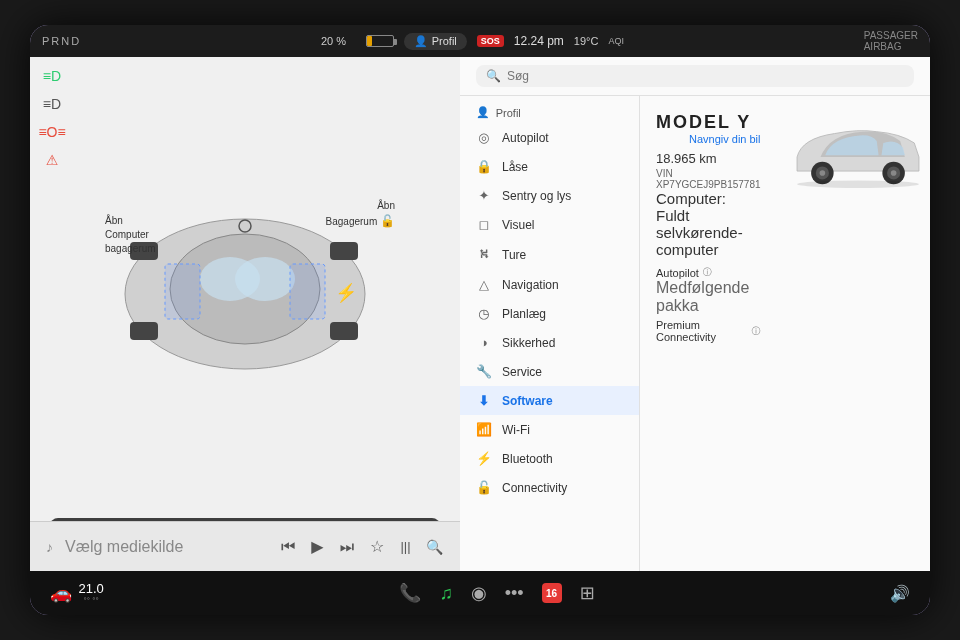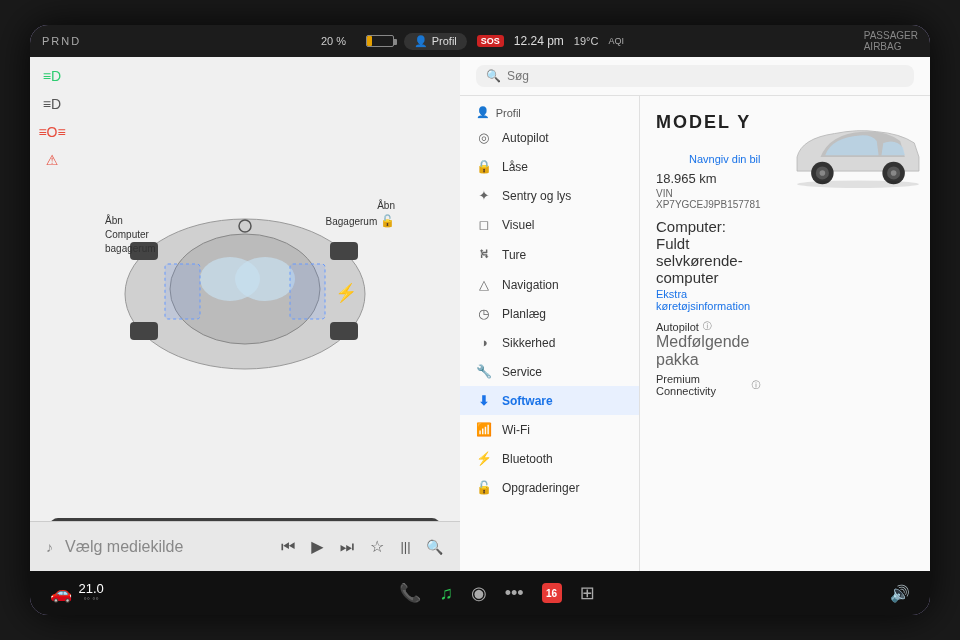--- a/index.html
+++ b/index.html
@@ -162,25 +162,25 @@
 
     
     .content-panel {
       flex: 1; overflow-y: auto; padding: 16px;
     }
     .model-section {
       display: flex; gap: 12px;
     }
     .model-info { flex: 1; }
     .model-name {
-      font-size: 18px; font-weight: 700; color: #222; letter-spacing: 2px; margin-bottom: 20px;
+      font-size: 18px; font-weight: 700; color: #222; letter-spacing: 2px; margin-bottom: 0;
     }
     .rename-link { font-size: 11px; color: #1a73e8; cursor: pointer; }
     .km-value { font-size: 13px; color: #333; margin: 6px 0 2px; }
-    .vin { font-size: 10px; color: #666; margin-bottom: 8px; }
+    .vin { font-size: 10px; color: #666; }
     .info-line { font-size: 15px; color: #333; margin-bottom: 2px; }
     .info-link { font-size: 11px; color: #1a73e8; cursor: pointer; }
     .car-thumb {
       width: 160px; flex-shrink: 0; display: flex; align-items: flex-start; justify-content: flex-end;
     }
     .car-thumb-img {
       width: 150px; height: 90px;
     }
     .feature-row {
       display: flex; align-items: center; gap: 4px; margin-top: 8px; font-size: 11px; color: #333;
@@ -367,38 +367,37 @@
           <div class="menu-item">
             <span class="menu-item-icon">📶</span>
             <span class="menu-item-label">Wi-Fi</span>
           </div>
           <div class="menu-item">
             <span class="menu-item-icon">⚡</span>
             <span class="menu-item-label">Bluetooth</span>
           </div>
           <div class="menu-item">
             <span class="menu-item-icon">🔓</span>
-            <span class="menu-item-label">Opgraderinger</span>
+            <span class="menu-item-label">Connectivity</span>
           </div>
         </div>
 
         <div class="content-panel">
           <div class="model-section">
             <div class="model-info">
               <div class="model-name">MODEL Y</div>
               <div style="display:flex;justify-content:flex-end;">
                 <span class="rename-link">Navngiv din bil</span>
               </div>
               <div class="km-value">18.965 km</div>
               <div class="vin">VIN XP7YGCEJ9PB157781</div>
               <div class="info-line">
                 <span>Computer:</span>
                 <span>Fuldt selvkørende-computer</span>
               </div>
-              <div class="info-link">Ekstra køretøjsinformation</div>
               <div class="feature-row">
                 <span class="feature-label">Autopilot</span>
                 <span class="info-circle">ⓘ</span>
               </div>
               <div class="feature-val">Medfølgende pakka</div>
               <div class="feature-row" style="margin-top:4px;">
                 <span class="feature-label">Premium Connectivity</span>
                 <span class="info-circle">ⓘ</span>
               </div>
             </div>

